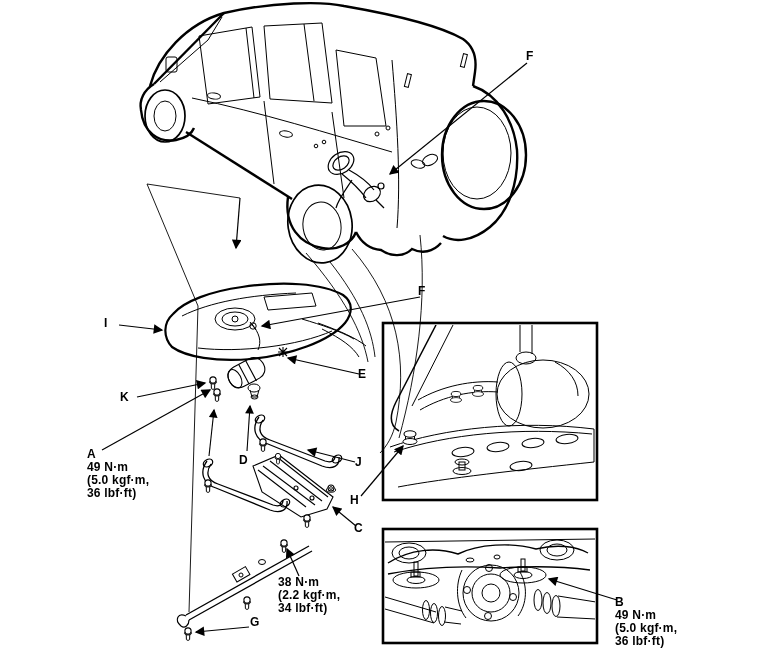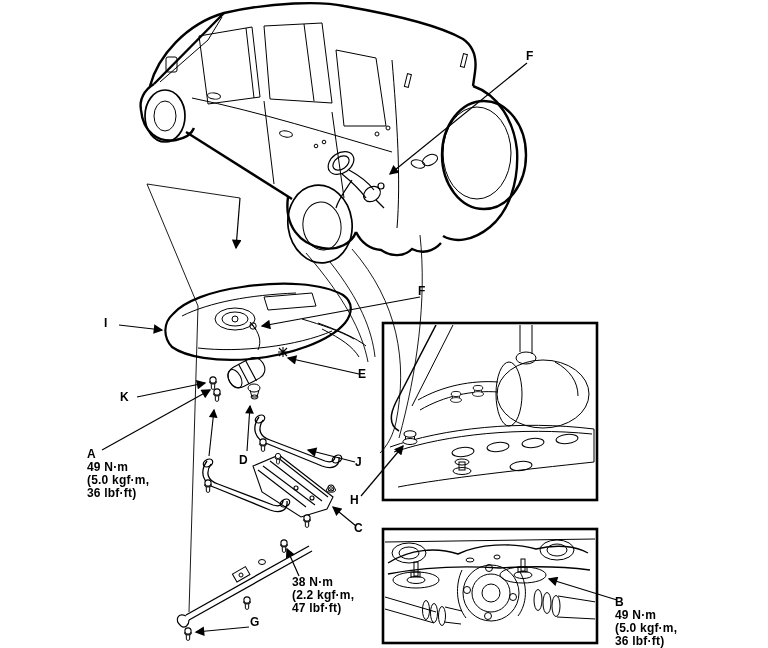--- a/index.html
+++ b/index.html
@@ -293,24 +293,24 @@
   <div class="lbl" style="left:354px;top:522px">C</div>
   <div class="lbl" style="left:250px;top:616px">G</div>
 
   <div class="lbl" style="left:87px;top:448px">
     <div>A</div>
     <div>49 N·m</div>
     <div>(5.0 kgf·m,</div>
     <div>36 lbf·ft)</div>
   </div>
 
-  <div class="lbl" style="left:292px;top:576px">
+  <div class="lbl" style="left:278px;top:576px">
     <div>38 N·m</div>
     <div>(2.2 kgf·m,</div>
-    <div>47 lbf·ft)</div>
+    <div>34 lbf·ft)</div>
   </div>
 
   <div class="lbl" style="left:615px;top:596px">
     <div>B</div>
     <div>49 N·m</div>
     <div>(5.0 kgf·m,</div>
     <div>36 lbf·ft)</div>
   </div>
 
 </div>

